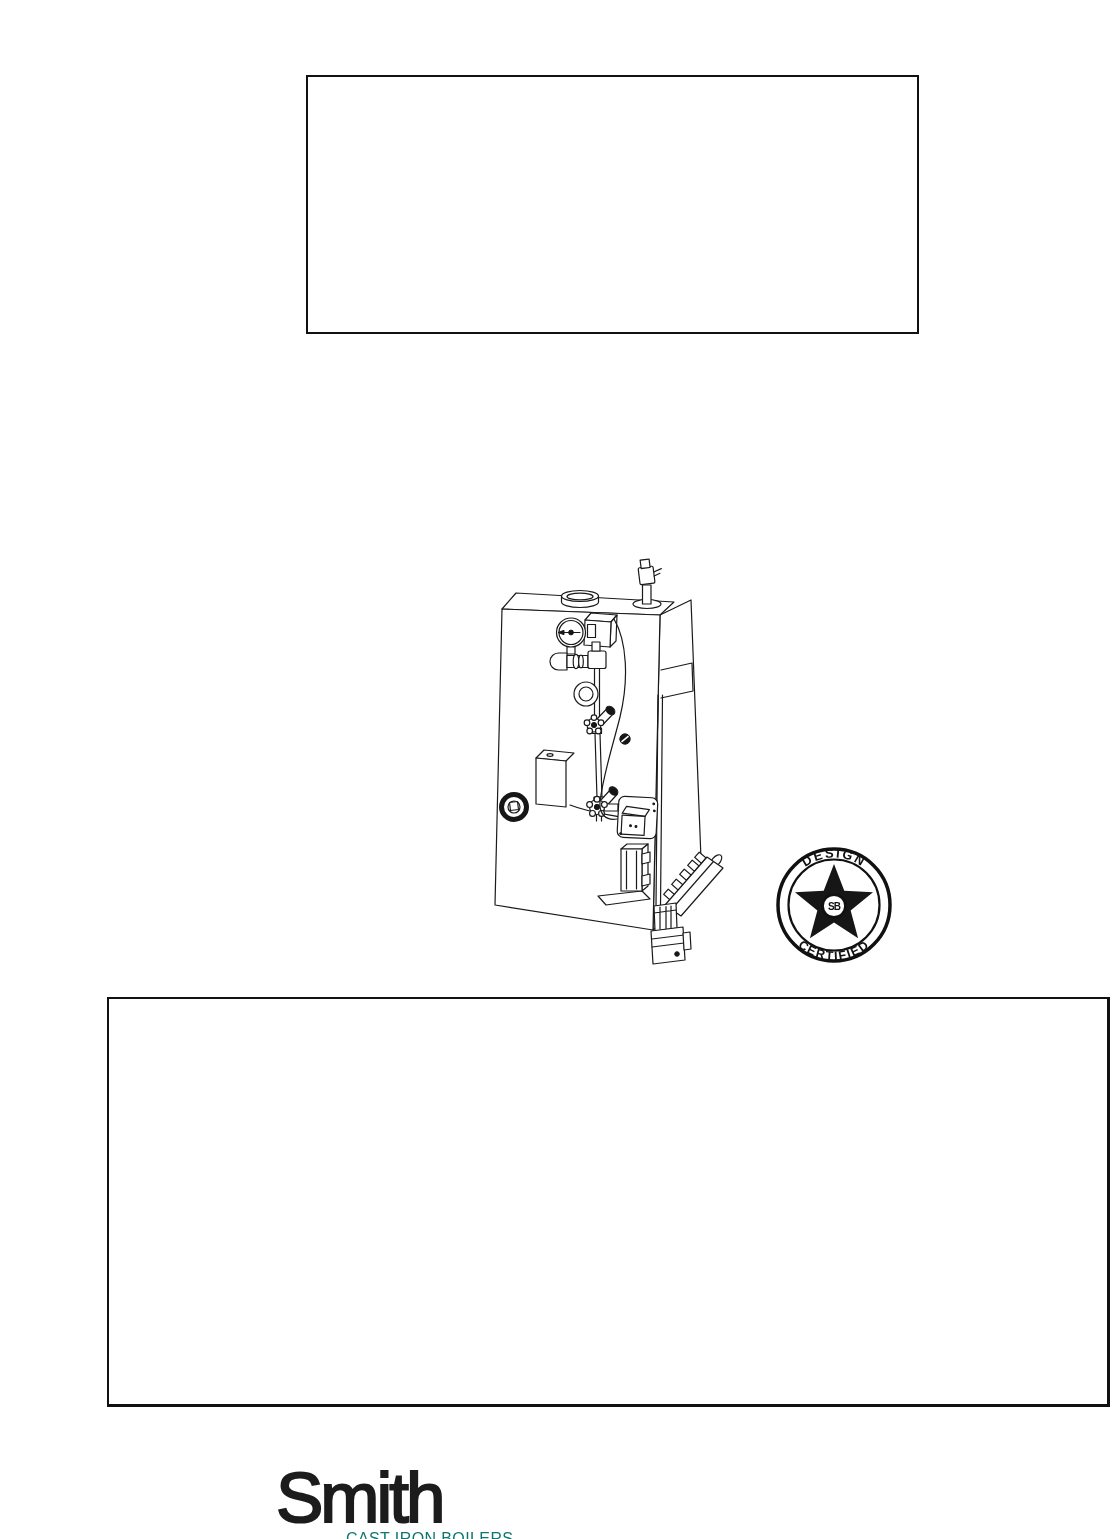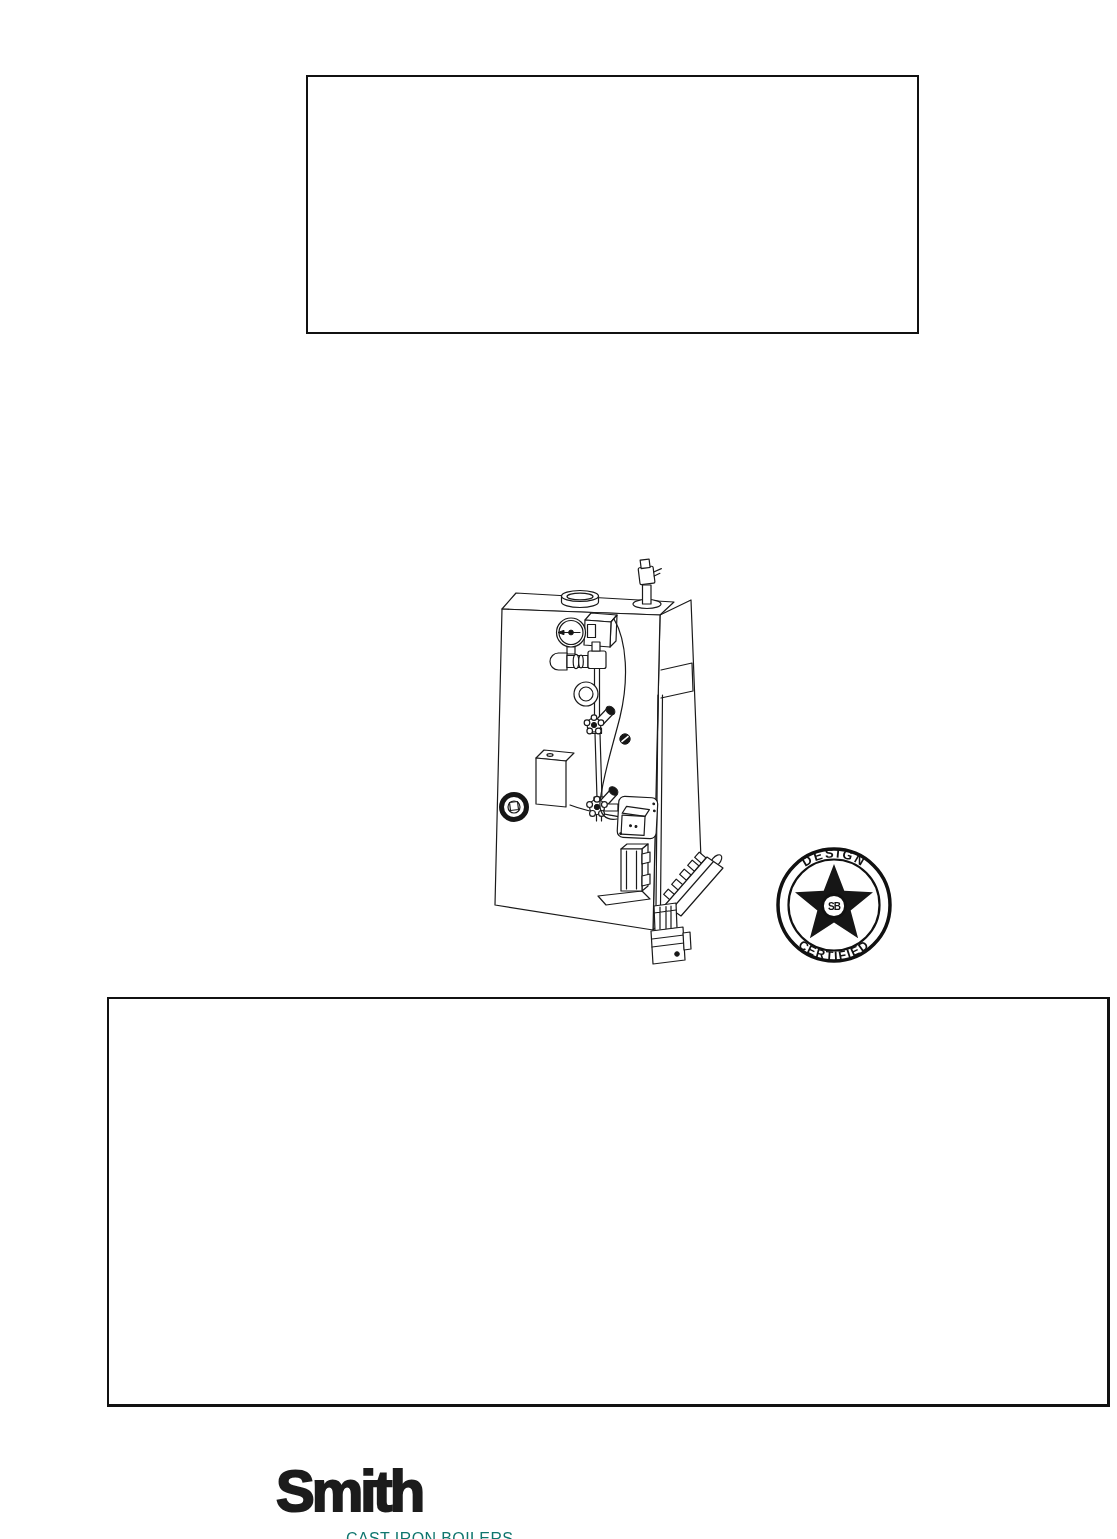--- a/index.html
+++ b/index.html
@@ -17,21 +17,21 @@
     border:2px solid #111;
     background:#fff;
     box-sizing:border-box;
   }
   .box-top{ left:306px; top:75px;  width:613px; height:259px; }
   .box-bottom{ left:107px; top:997px; width:1003px; height:410px; border-width:2px 3px 3px 2px; }
   .illustration{ position:absolute; left:470px; top:555px; width:280px; height:430px; }
   .seal{ position:absolute; left:774px; top:845px; width:120px; height:120px; }
   .logo{ position:absolute; left:276px; top:1462px; width:260px; }
   .logo-word{
-    font-size:58px; font-weight:bold; letter-spacing:-3px;
+    font-size:71px; font-weight:normal; letter-spacing:-3px;
     color:#1c1c1c; -webkit-text-stroke:2px #1c1c1c;
     line-height:1;
   }
   .logo-tagline{
     position:absolute; left:70px; top:68px;
     font-size:16px; letter-spacing:0.4px; color:#0f766e; font-weight:normal;
     white-space:nowrap;
   }
   svg{ display:block; }
   .ln{ stroke:#1a1a1a; fill:none; stroke-width:1.2; stroke-linejoin:round; stroke-linecap:round; }

